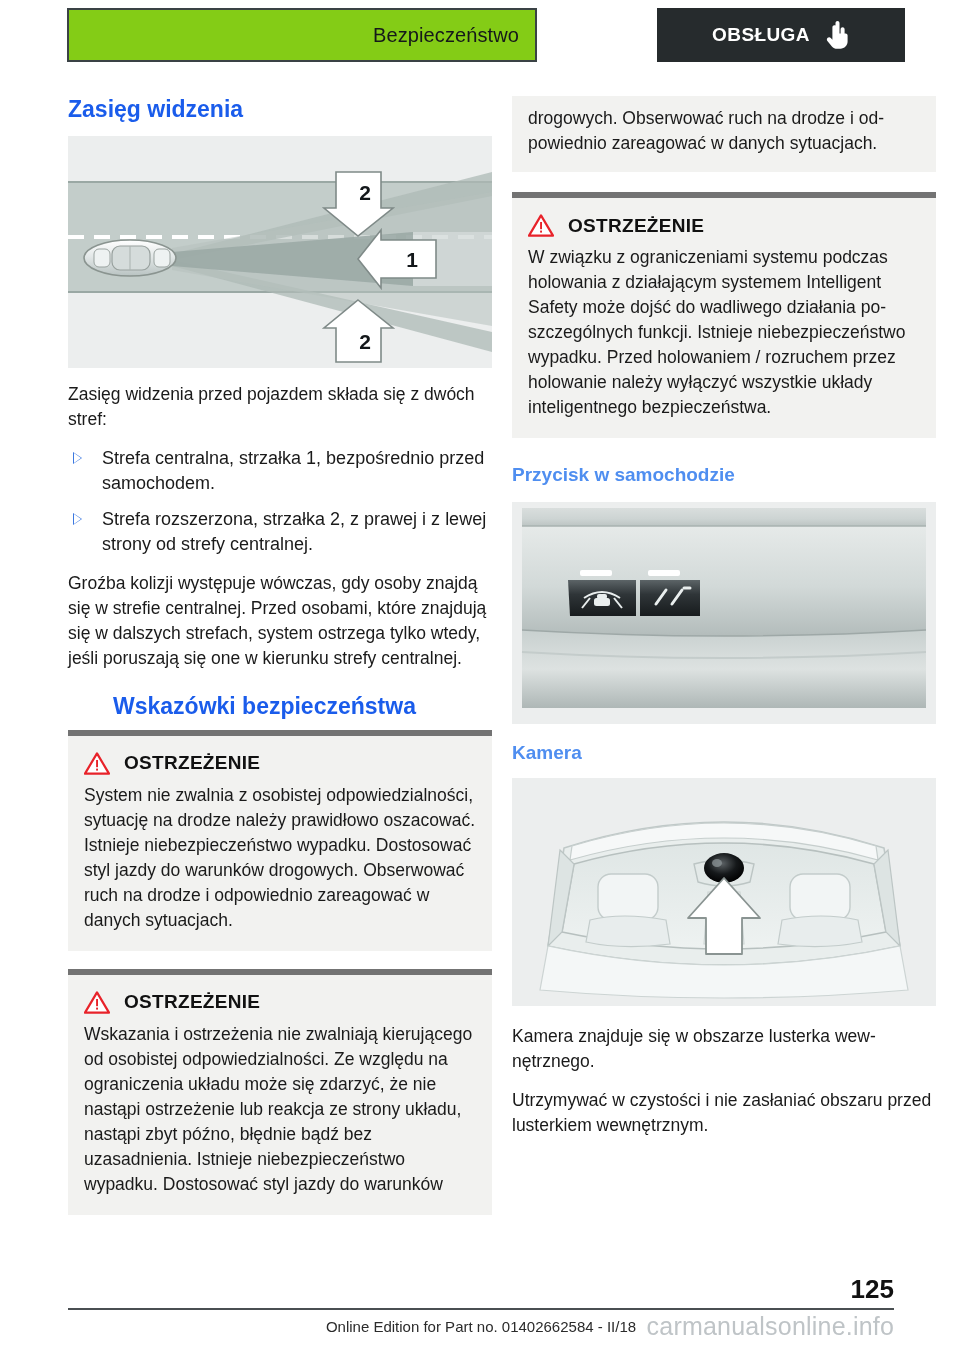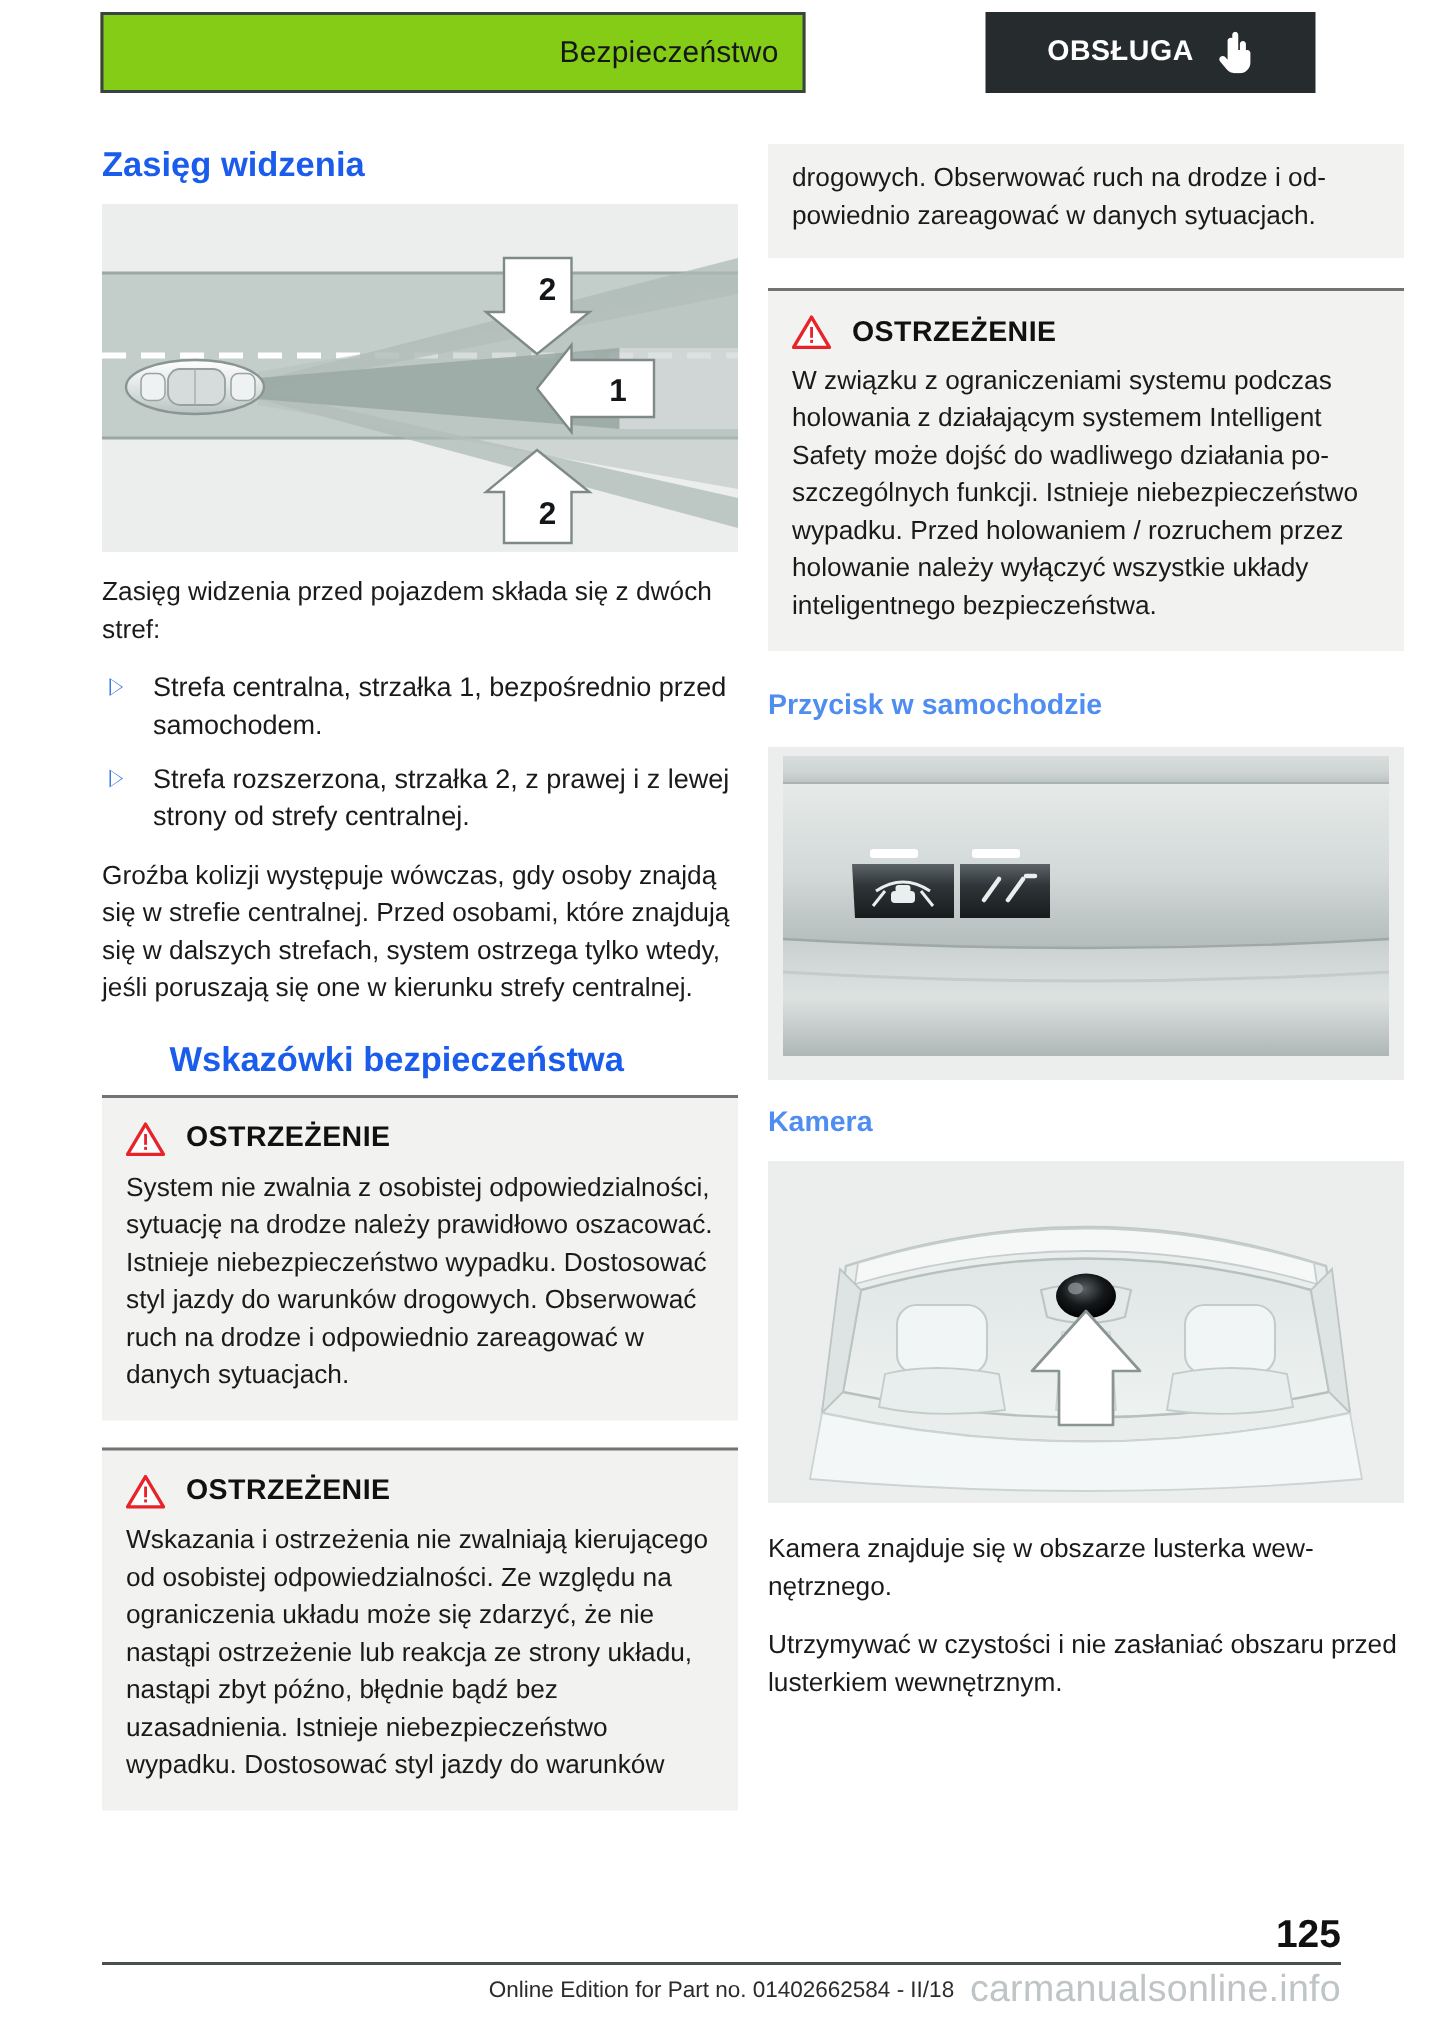--- a/index.html
+++ b/index.html
@@ -16,21 +16,21 @@
   
   .header{position:absolute;left:67px;top:8px;width:826px;height:54px;}
   .header-left{
     position:absolute;left:0;top:0;width:470px;height:54px;
     border:2px solid #3a4245;box-sizing:border-box;background:#84cc16;
     display:flex;align-items:center;justify-content:flex-end;
     padding-right:16px;
   }
   .header-left span{font-size:20px;color:#15181a;letter-spacing:.1px;}
   .header-right{
-    position:absolute;left:590px;top:0;width:220px;height:54px;
+    position:absolute;left:590px;top:0;width:248px;height:54px;
     background:#262b2d;color:#fff;
     display:flex;align-items:center;justify-content:center;gap:14px;
   }
   .header-right .lbl{font-size:19px;font-weight:bold;letter-spacing:.4px;}
   .hand-icon{display:block;width:26px;height:28px;}
 
   
   .col{position:absolute;top:96px;width:424px;}
   .col-left{left:68px;}
   .col-right{left:512px;}
@@ -60,21 +60,21 @@
     border-left:9px solid #3b78e0;
   }
   .tri-in{
     position:absolute;left:6px;top:7px;width:0;height:0;
     border-top:5px solid transparent;border-bottom:5px solid transparent;
     border-left:7px solid #ffffff;
   }
 
   
   .warnbox{
-    background:#f2f2f0;border-top:2px solid #737373;
+    background:#f2f2f0;border-top:6px solid #737373;
     padding:16px 16px 18px 16px;margin:0 0 18px 0;box-sizing:border-box;
   }
   .warnbox.cont{border-top:none;padding-top:4px;}
   .warn-head{display:flex;align-items:center;gap:14px;margin-bottom:8px;}
   .warn-title{font-size:19px;font-weight:bold;letter-spacing:.3px;color:#111;}
   .warn-tri{width:26px;height:23px;display:block;}
   .warnbox p{font-size:17.5px;line-height:25px;margin:0;}
 
   
   .fig{width:424px;background:#eef0f0;position:relative;overflow:hidden;margin-bottom:14px;}

